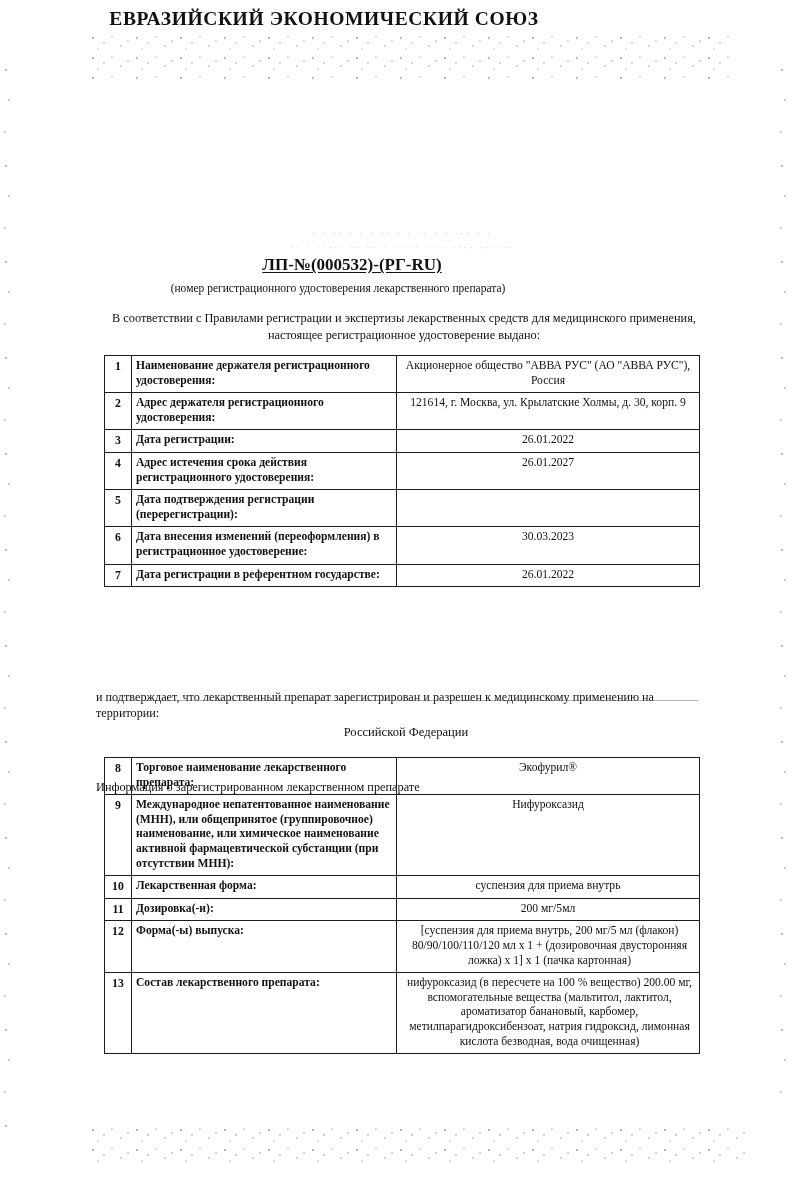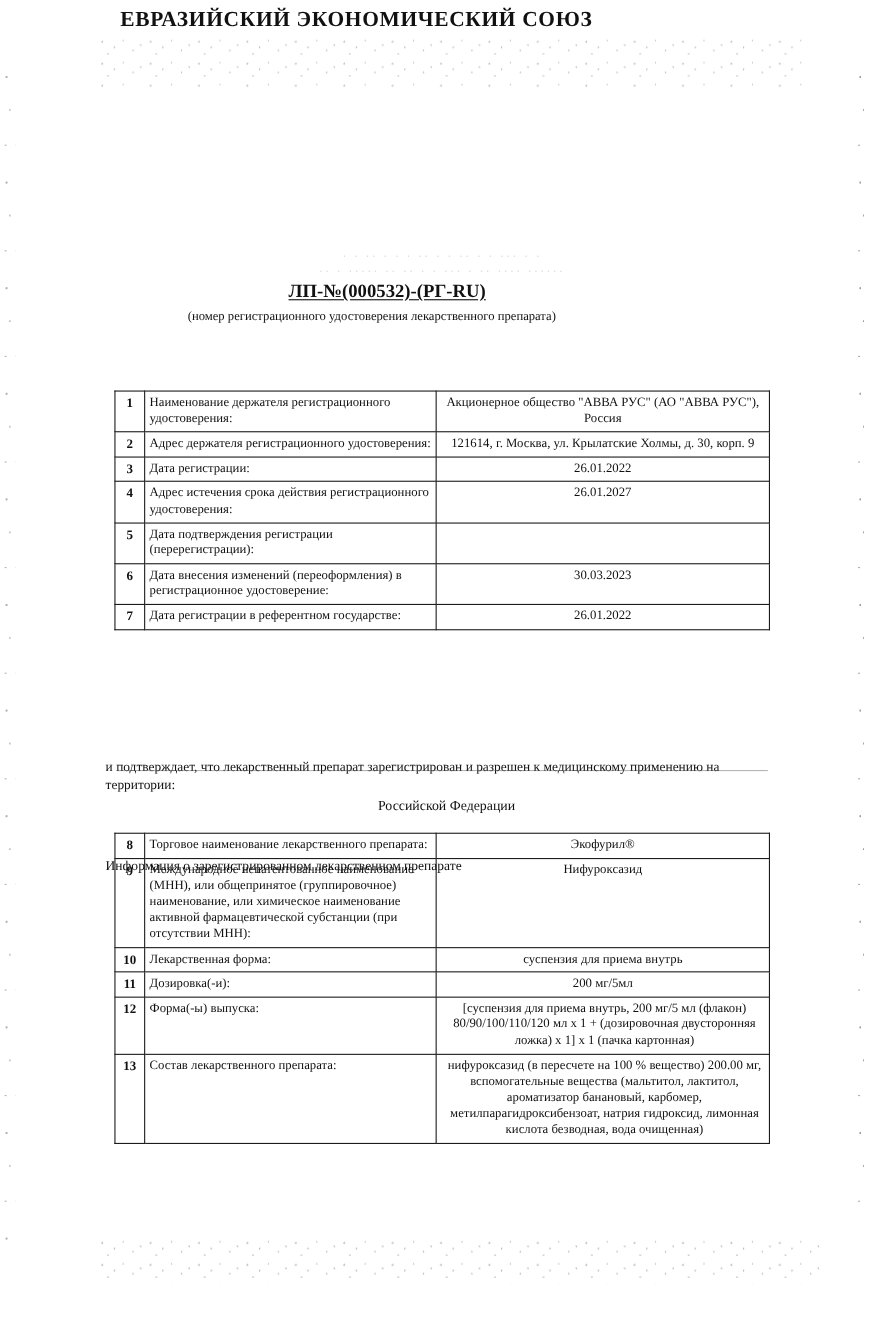--- a/index.html
+++ b/index.html
@@ -124,21 +124,21 @@
   .rt td.num {
     width: 26px;
     text-align: center;
     font-weight: bold;
     font-size: 11.8px;
     padding-left: 0;
     padding-right: 0;
   }
   .rt td.label {
     width: 256px;
-    font-weight: normal;
+    font-weight: bold;
   }
   .rt td.value {
     text-align: center;
     font-weight: normal;
   }
   .rt td.value.left {
     text-align: center;
     padding-left: 7px;
   }
 
@@ -192,20 +192,21 @@
   <div class="edge-flecks" style="left:780px; top:60px; width:10px; height:1060px;"></div>
 
   <div class="doc-title">ЕВРАЗИЙСКИЙ ЭКОНОМИЧЕСКИЙ СОЮЗ</div>
 
   <div class="faint-line" style="top:228px;"> · · ··  · · ·   ·· ·  · ··  · ·   ··· · ·</div>
   <div class="faint-line" style="top:242px;">·· · ·····  ··  ··  · · ··· ·  ·· ···· ······</div>
 
   <div class="reg-number">ЛП-№(000532)-(РГ-RU)</div>
   <div class="reg-caption">(номер регистрационного удостоверения лекарственного препарата)</div>
 
+  <div class="intro">В соответствии с Правилами регистрации и экспертизы лекарственных средств для медицинского применения, настоящее регистрационное удостоверение выдано:</div>
 
   <table class="rt" id="table-one">
     <tbody>
         <tr>
           <td class="num">1</td>
           <td class="label">Наименование держателя регистрационного удостоверения:</td>
           <td class="value">Акционерное общество "АВВА РУС" (АО "АВВА РУС"), Россия</td>
         </tr>
         <tr>
           <td class="num">2</td>

